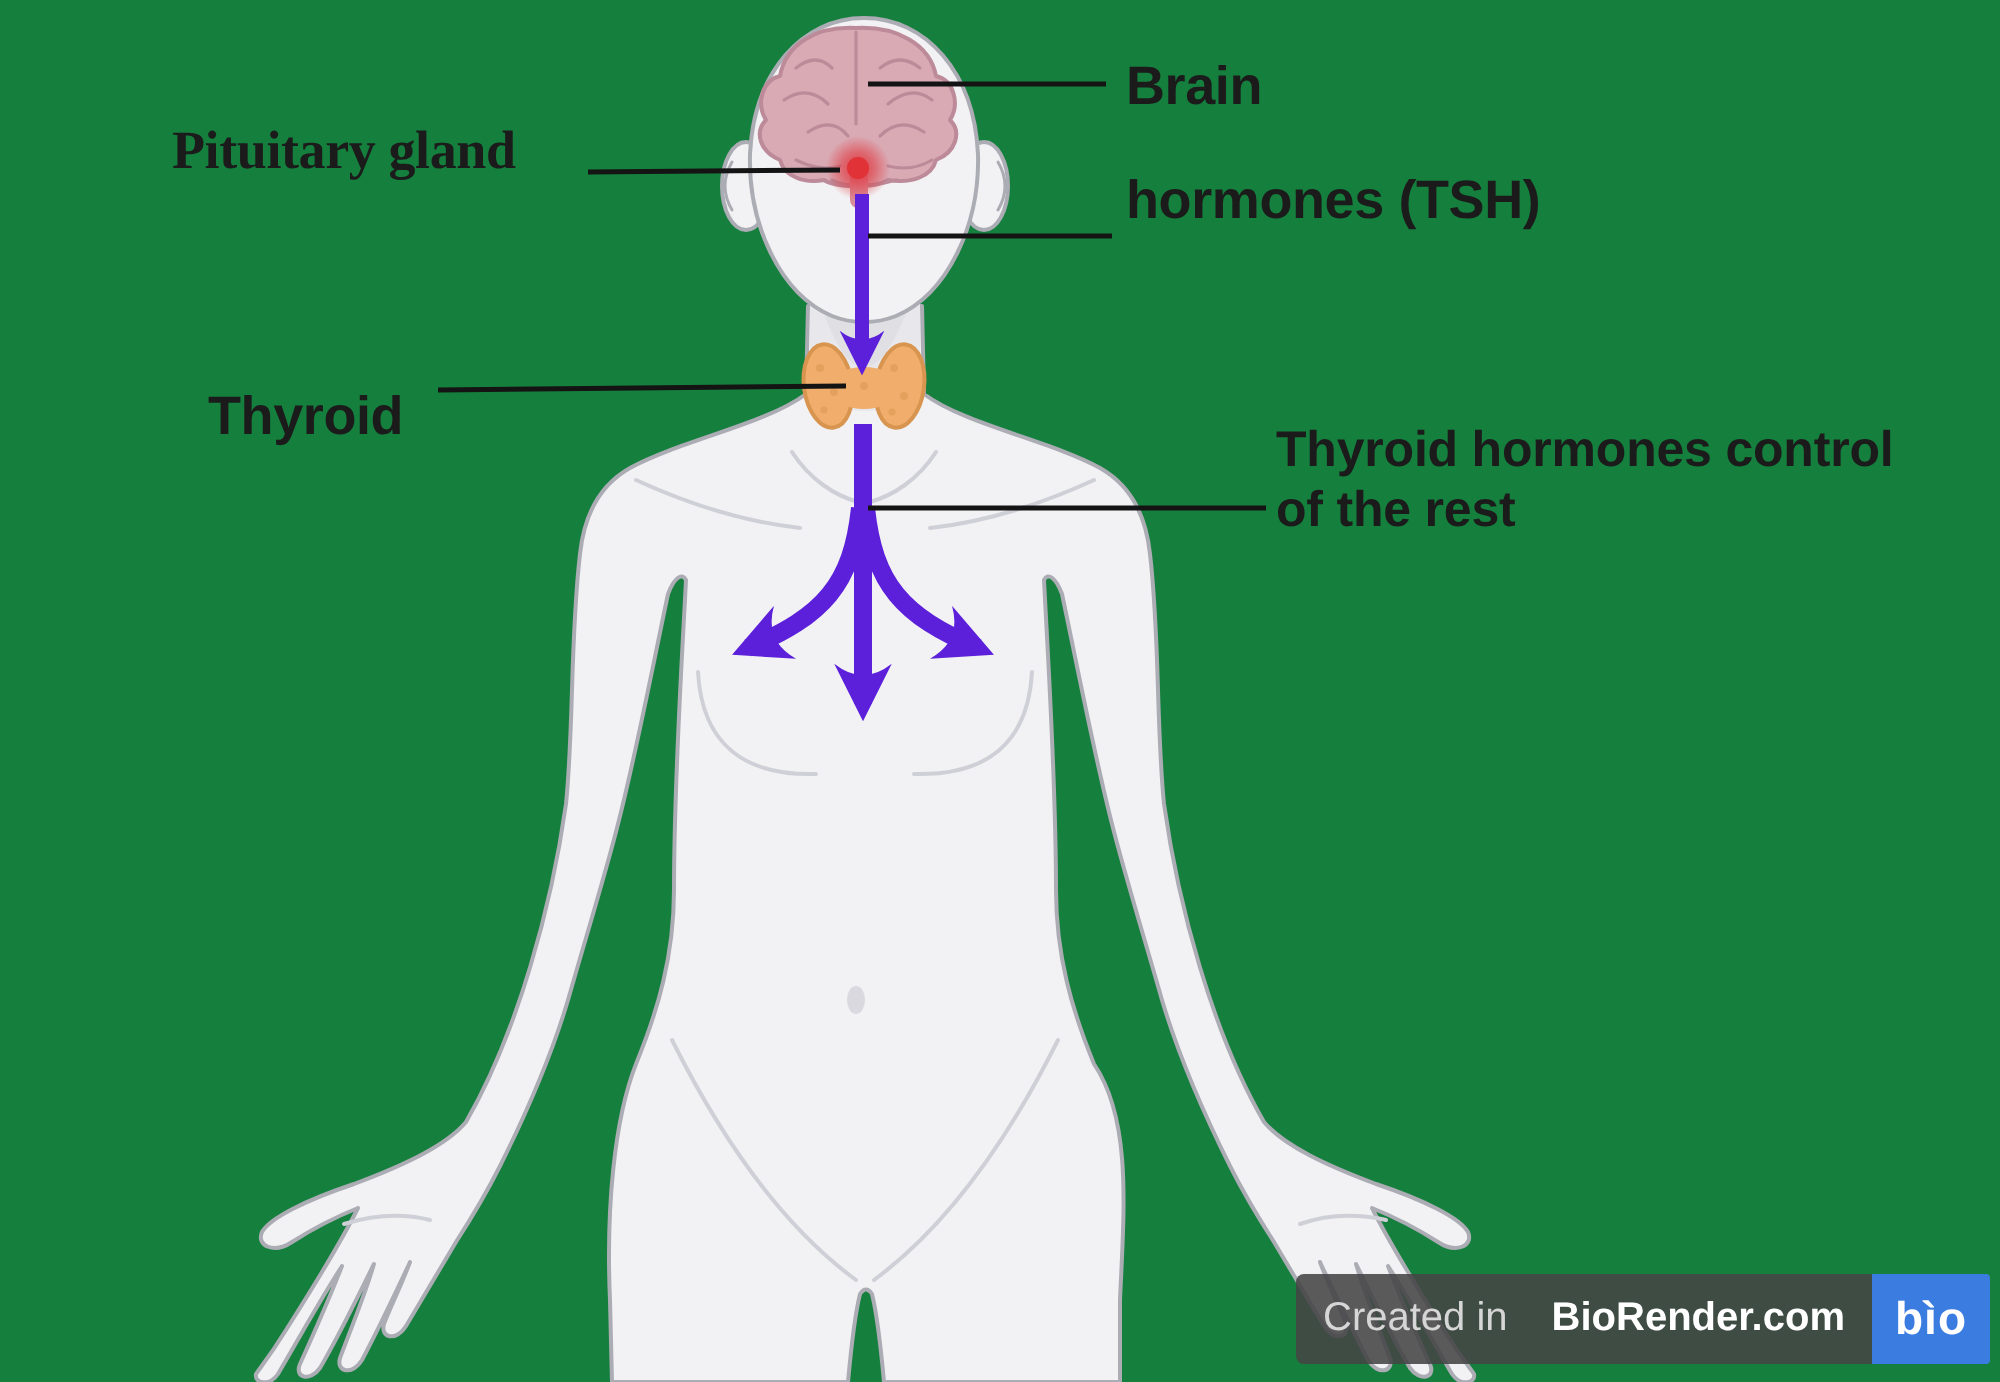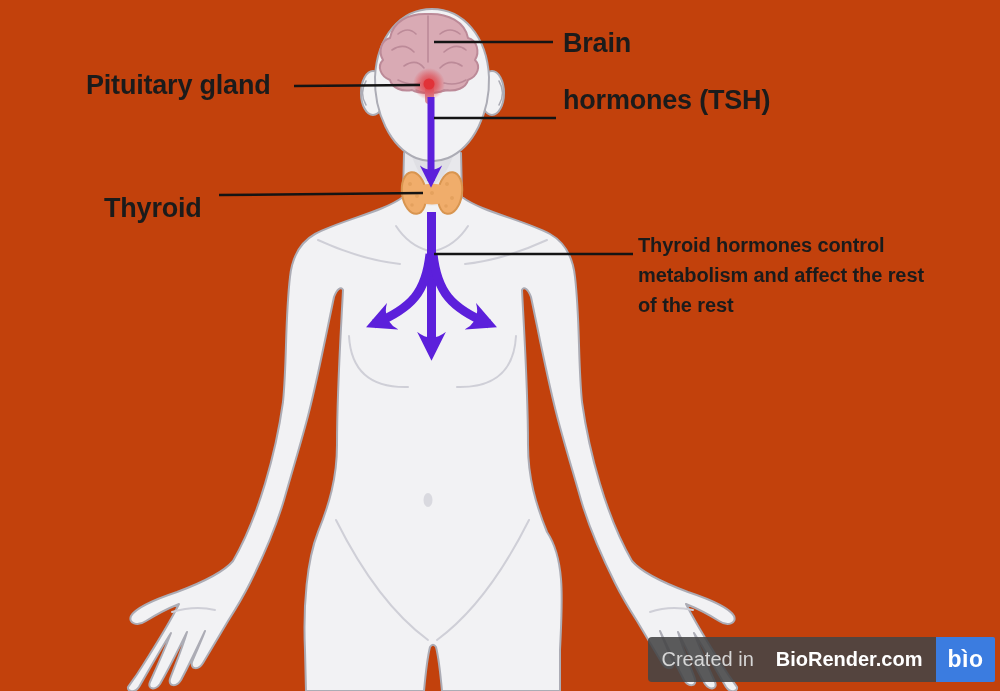--- a/index.html
+++ b/index.html
@@ -1,30 +1,30 @@
 <!DOCTYPE html>
 <html><head>
 <meta charset="utf-8">
 <style>
   html,body{margin:0;padding:0;background:#fff;}
   #canvas{
-    position:relative;width:1000px;height:691px;background:#c2410c;
+    position:relative;width:1000px;height:691px;background:#15803d;
     font-family:"Liberation Sans","DejaVu Sans",sans-serif;overflow:hidden;
   }
   #figure-svg{position:absolute;left:0;top:0;width:1000px;height:691px;}
   .lbl{
     position:absolute;color:#1b1b1b;font-weight:700;line-height:1.05;
     white-space:nowrap;letter-spacing:-0.2px;
   }
   .lbl-big{font-size:27px;}
   #brain-label{left:563px;top:29px;}
-  #pituitary-label{left:86px;top:71px;}
+  #pituitary-label{left:86px;top:61px;font-family:Liberation Serif, serif;}
   #tsh-label{left:563px;top:80px;line-height:40px;}
   #thyroid-label{left:104px;top:194px;}
-  #note-label{left:638px;top:210px;font-size:20px;line-height:30px;letter-spacing:-0.1px;margin-top:20px;}
+  #note-label{left:638px;top:210px;font-size:25px;line-height:30px;letter-spacing:-0.1px;}
   
   #watermark{
     position:absolute;left:648px;top:637px;width:347px;height:45px;
     display:flex;align-items:stretch;font-size:20px;
   }
   #watermark-main{
     flex:1;background:rgba(68,68,70,0.88);border-radius:4px 0 0 4px;
     display:flex;align-items:center;justify-content:center;gap:6px;
     color:#d6d6d6;font-weight:400;
   }
@@ -210,21 +210,20 @@
   <div id="pituitary-label" class="lbl lbl-big">Pituitary gland</div>
 
   <div id="tsh-label" class="lbl lbl-big">
     <div>hormones (TSH)</div>
   </div>
 
   <div id="thyroid-label" class="lbl lbl-big">Thyroid</div>
 
   <div id="note-label" class="lbl">
     <div>Thyroid hormones control</div>
-    <div>metabolism and affect the rest</div>
     <div>of the rest</div>
   </div>
 
   <div id="watermark">
     <div id="watermark-main">
       <span>Created in</span>
       <span id="watermark-brand">BioRender.com</span>
     </div>
     <div id="watermark-logo">bìo</div>
   </div>

